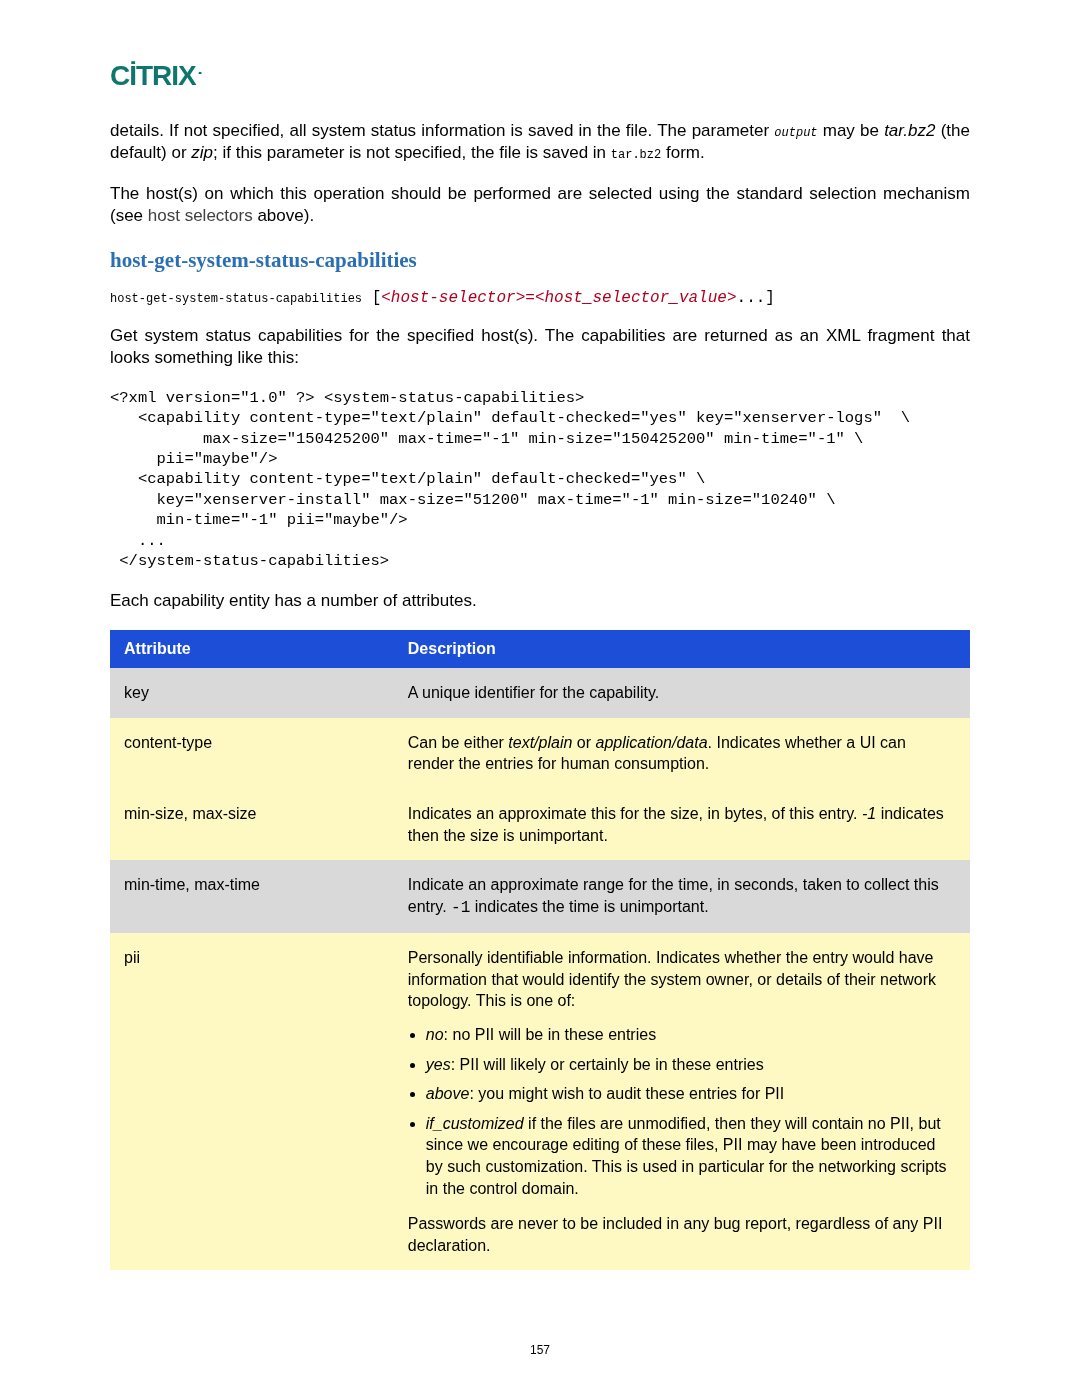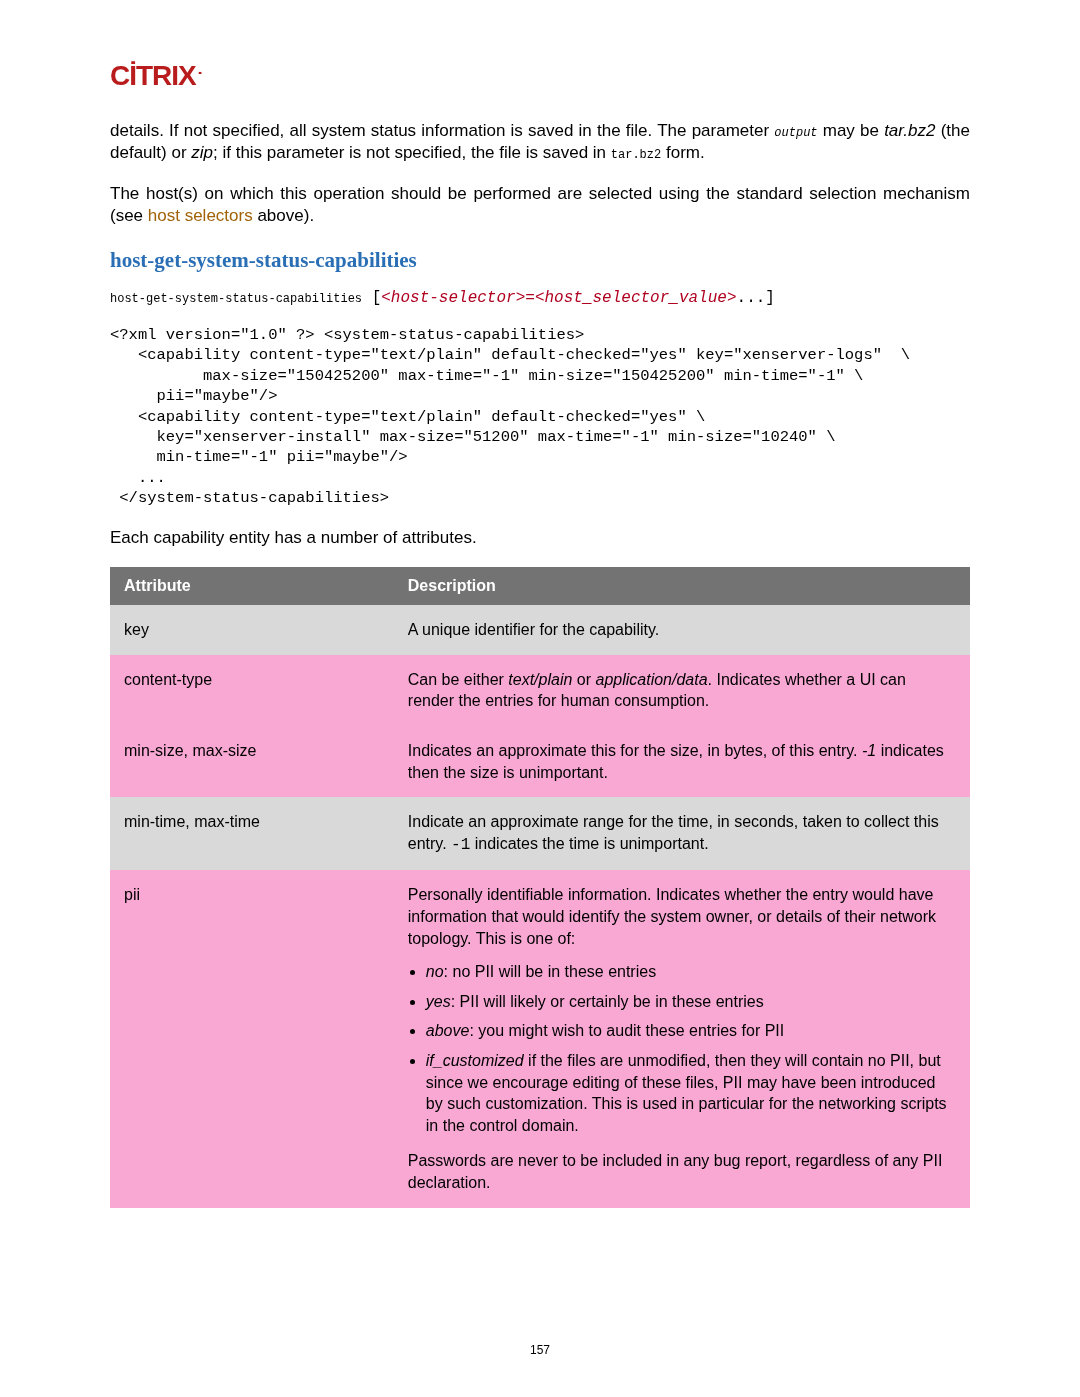--- a/index.html
+++ b/index.html
@@ -15,21 +15,21 @@
     margin: 0 auto;
     padding: 60px 110px 40px 110px;
     position: relative;
     background: #fff;
   }
   .logo {
     font-family: Arial, Helvetica, sans-serif;
     font-weight: 900;
     font-size: 28px;
     letter-spacing: -1px;
-    color: #b91c1c;
+    color: #0f766e;
     margin-bottom: 28px;
     display: flex;
     align-items: flex-end;
   }
   .logo .dot {
     font-size: 20px;
     margin-left: 1px;
     line-height: 1;
     position: relative;
     top: -2px;
@@ -42,21 +42,21 @@
   }
   .mono {
     font-family: "Courier New", Courier, monospace;
     font-size: 12px;
   }
   .mono-sm {
     font-family: "Courier New", Courier, monospace;
     font-size: 16px;
   }
   .italic { font-style: italic; }
-  .link { color: #a16207; }
+  .link { color: #404040; }
   h2.section {
     font-family: Georgia, 'Times New Roman', serif;
     font-weight: 600;
     color: #2a6fb5;
     font-size: 21px;
     margin: 20px 0 16px 0;
   }
   .cmd-line {
     font-family: "Courier New", Courier, monospace;
     font-size: 16px;
@@ -71,33 +71,33 @@
     line-height: 1.32;
     margin: 8px 0 18px 0;
   }
   table.attr {
     width: 100%;
     border-collapse: collapse;
     margin-top: 10px;
     font-size: 16px;
   }
   table.attr thead th {
-    background: #737373;
+    background: #1d4ed8;
     color: #fff;
     text-align: left;
     font-weight: bold;
     padding: 10px 14px;
   }
   table.attr tbody td {
     padding: 14px 14px;
     vertical-align: top;
     line-height: 1.35;
   }
   table.attr tbody tr.odd td { background: #d9d9d9; }
-  table.attr tbody tr.even td { background: #f9a8d4; }
+  table.attr tbody tr.even td { background: #fef9c3; }
   table.attr td.col-attr { width: 33%; }
   .desc-list {
     margin: 12px 0 0 0;
     padding-left: 18px;
   }
   .desc-list li {
     margin-bottom: 8px;
     line-height: 1.35;
   }
   .pii-foot {
@@ -129,20 +129,21 @@
   <p class="para">
     <span>The host(s) on which this operation should be performed are selected using the standard selection mechanism (see </span><span class="link">host selectors</span><span> above).</span>
   </p>
 
   <h2 class="section">host-get-system-status-capabilities</h2>
 
   <p class="cmd-line">
     <span class="mono">host-get-system-status-capabilities</span><span class="bracket"> [</span><span class="param-red">&lt;host-selector&gt;</span><span class="param-red">=</span><span class="param-red">&lt;host_selector_value&gt;</span><span class="bracket">...]</span>
   </p>
 
+  <p class="para">Get system status capabilities for the specified host(s). The capabilities are returned as an XML fragment that looks something like this:</p>
 
   <div class="code-block">&lt;?xml version="1.0" ?&gt; &lt;system-status-capabilities&gt;
    &lt;capability content-type="text/plain" default-checked="yes" key="xenserver-logs"  \
           max-size="150425200" max-time="-1" min-size="150425200" min-time="-1" \
      pii="maybe"/&gt;
    &lt;capability content-type="text/plain" default-checked="yes" \
      key="xenserver-install" max-size="51200" max-time="-1" min-size="10240" \
      min-time="-1" pii="maybe"/&gt;
    ...
  &lt;/system-status-capabilities&gt;</div>

